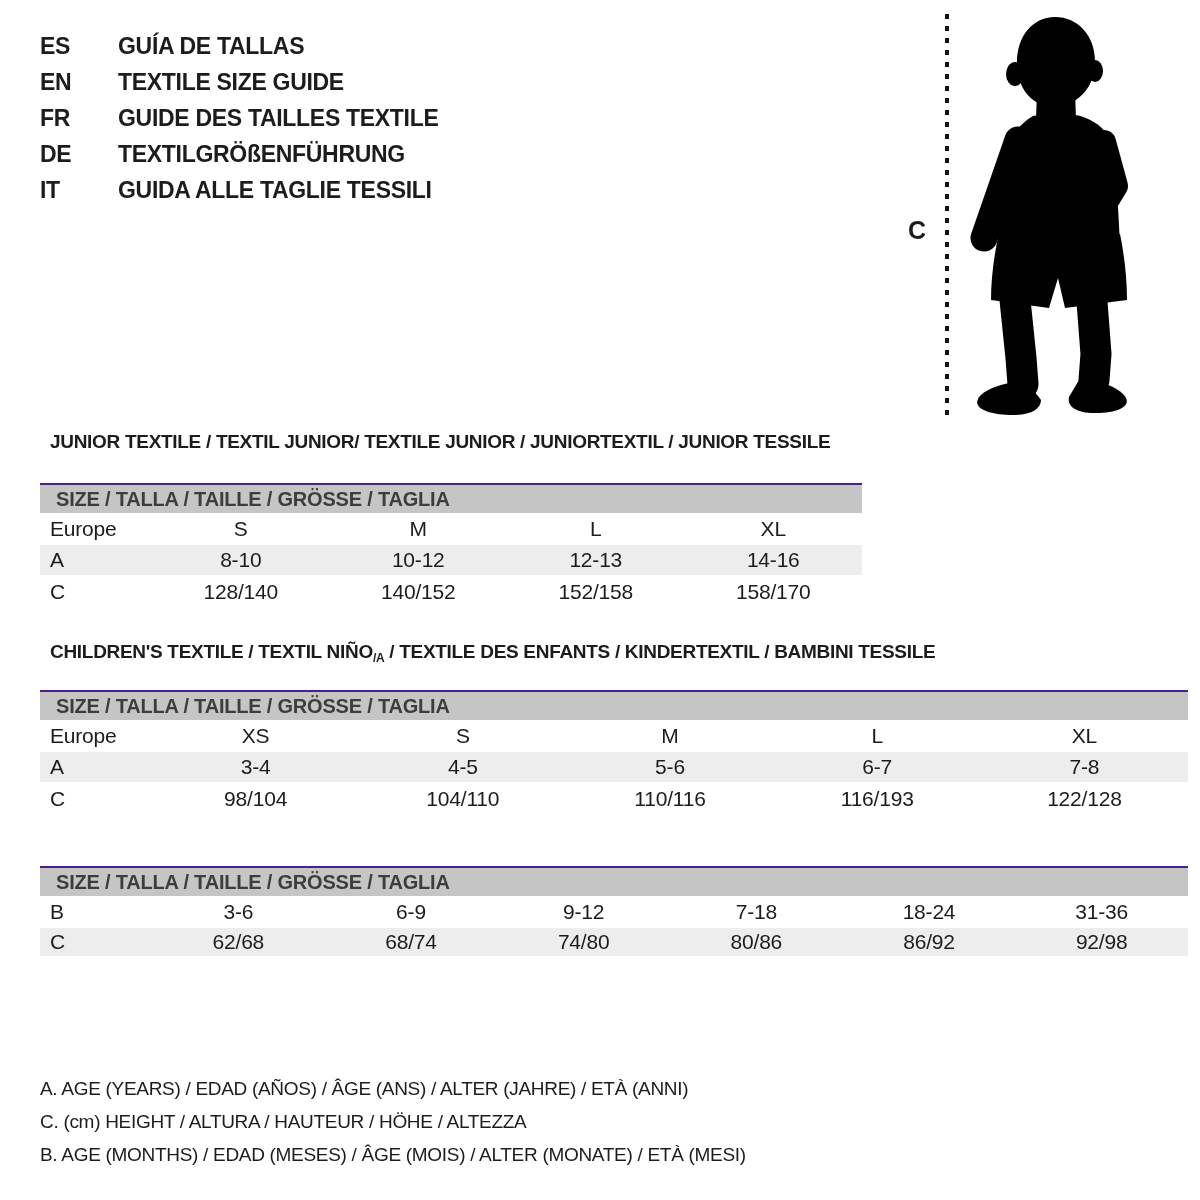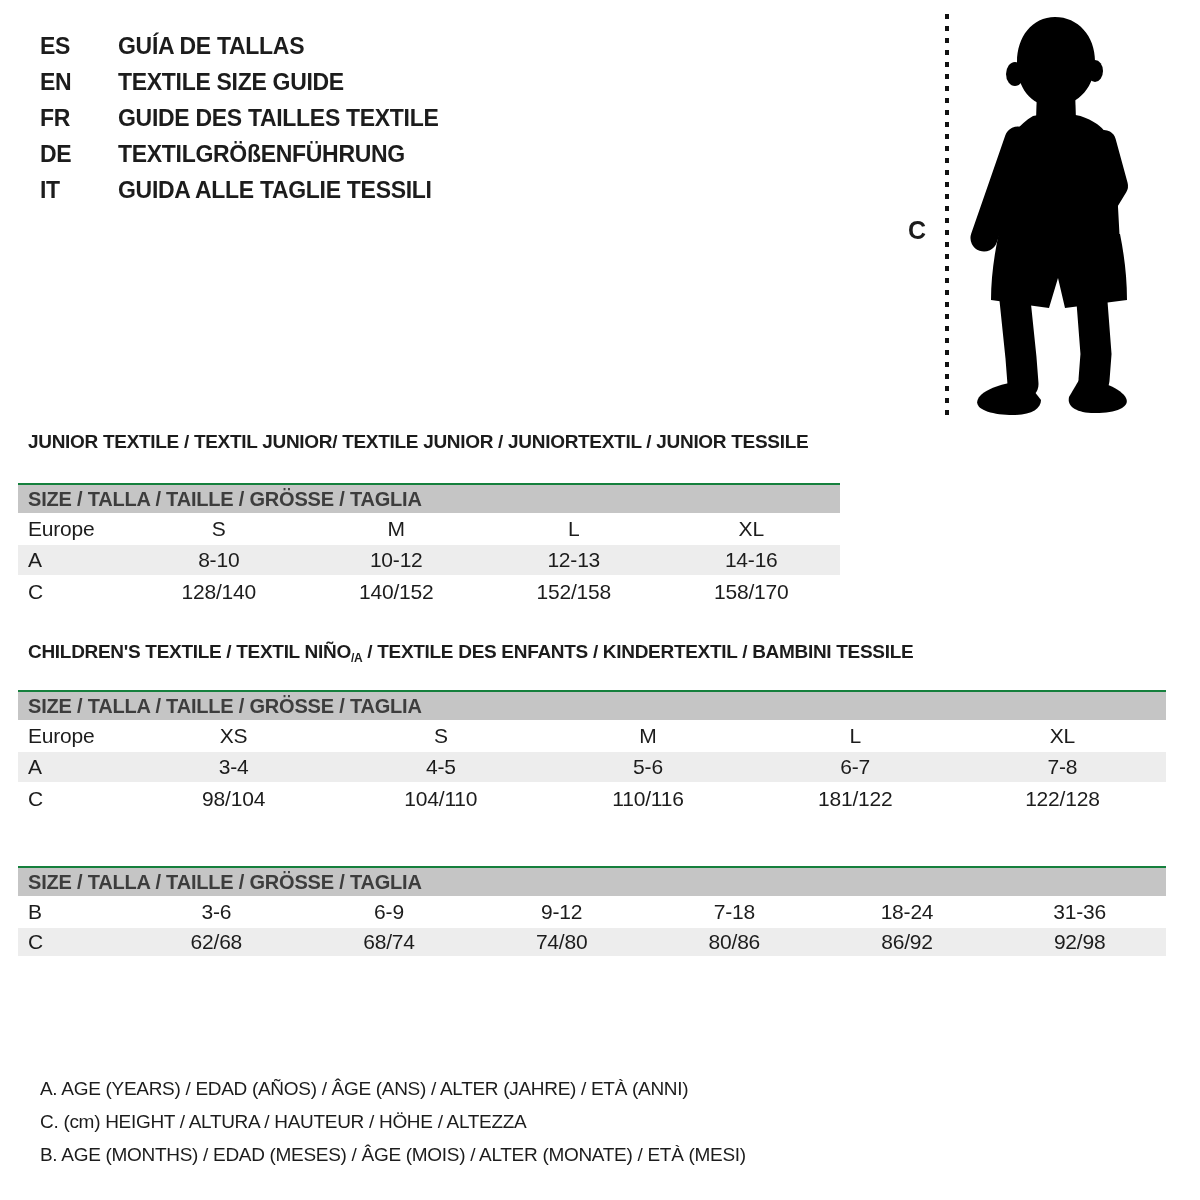--- a/index.html
+++ b/index.html
@@ -13,40 +13,40 @@
   .lang-row { display:flex; height:36px; align-items:center; }
   .lang-code { width:78px; font-size:23px; font-weight:700; letter-spacing:-0.3px; }
   .lang-title { font-size:23px; font-weight:700; letter-spacing:-0.3px; white-space:nowrap; }
 
   
   .figure-label { position:absolute; left:908px; top:216px; font-size:25px; font-weight:700; }
   .dashline { position:absolute; left:944px; top:14px; }
   .silhouette { position:absolute; left:963px; top:12px; }
 
   
-  .section { position:absolute; left:18px; }
+  .section { position:absolute; left:40px; }
   .section h2 {
     margin:0; padding-left:10px; font-size:19px; font-weight:700;
     letter-spacing:-0.3px; height:20px; line-height:20px; white-space:nowrap;
   }
   .section h2.twolines { height:62px; line-height:31px; white-space:normal; }
   .section h2 .line { display:block; height:31px; line-height:31px; white-space:nowrap; }
   .sub { font-size:12px; vertical-align:-4px; }
   .sec-junior   { top:432px; width:822px; }
   .sec-junior   .tbl { margin-top:31px; }
   .sec-children { top:642px; width:1148px; }
   .sec-children .tbl { margin-top:28px; }
   .sec-babies   { top:850px; width:1148px; }
   .sec-babies   .tbl { margin-top:16px; }
 
   
   .tbl { width:100%; }
   .tbl-header {
-    box-sizing:border-box; height:30px; background:#c5c5c5; border-top:2px solid #15803d;
-    display:flex; align-items:center; padding-left:10px;
+    box-sizing:border-box; height:30px; background:#c5c5c5; border-top:2px solid #4c1d95;
+    display:flex; align-items:center; padding-left:16px;
     font-size:20px; font-weight:700; color:#3d3d3d; letter-spacing:-0.2px;
   }
   .trow { display:grid; align-items:center; font-size:21px; letter-spacing:-0.2px; }
   .cols4 { grid-template-columns:112px repeat(4,1fr); }
   .cols5 { grid-template-columns:112px repeat(5,1fr); }
   .cols6 { grid-template-columns:112px repeat(6,1fr); }
   .trow .lbl  { padding-left:10px; text-align:left; }
   .trow .cell { text-align:center; }
   .rh36 { height:32px; } .rh30 { height:30px; } .rh34 { height:34px; } .rh28 { height:28px; }
   .shaded { background:#ededed; }
@@ -150,21 +150,21 @@
         <span class="cell">4-5</span>
         <span class="cell">5-6</span>
         <span class="cell">6-7</span>
         <span class="cell">7-8</span>
       </div>
       <div class="trow cols5 rh34">
         <span class="lbl">C</span>
         <span class="cell">98/104</span>
         <span class="cell">104/110</span>
         <span class="cell">110/116</span>
-        <span class="cell">181/122</span>
+        <span class="cell">116/193</span>
         <span class="cell">122/128</span>
       </div>
     </div>
   </section>
 
   <section class="section sec-babies">
     <div class="tbl">
       <div class="tbl-header">SIZE / TALLA / TAILLE / GRÖSSE / TAGLIA</div>
       <div class="trow cols6 rh36">
         <span class="lbl">B</span>

